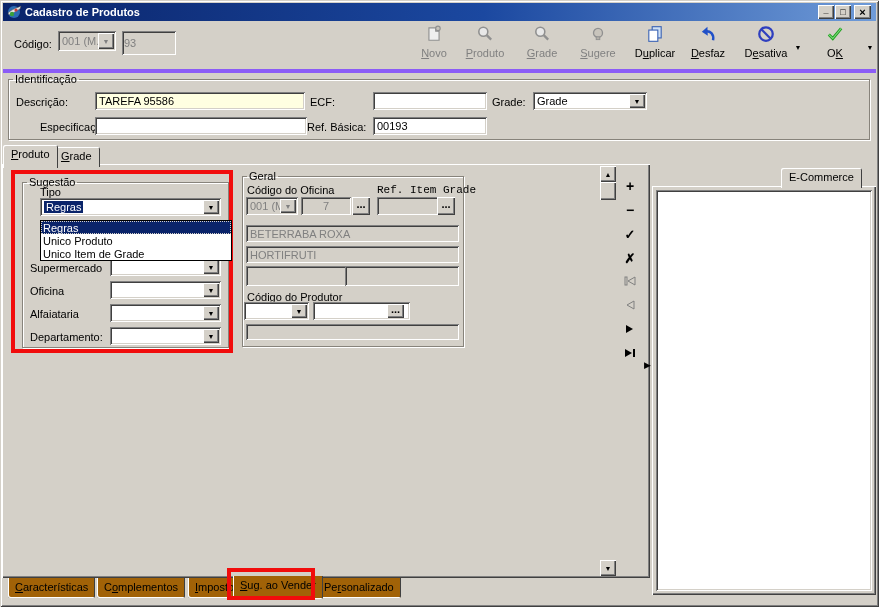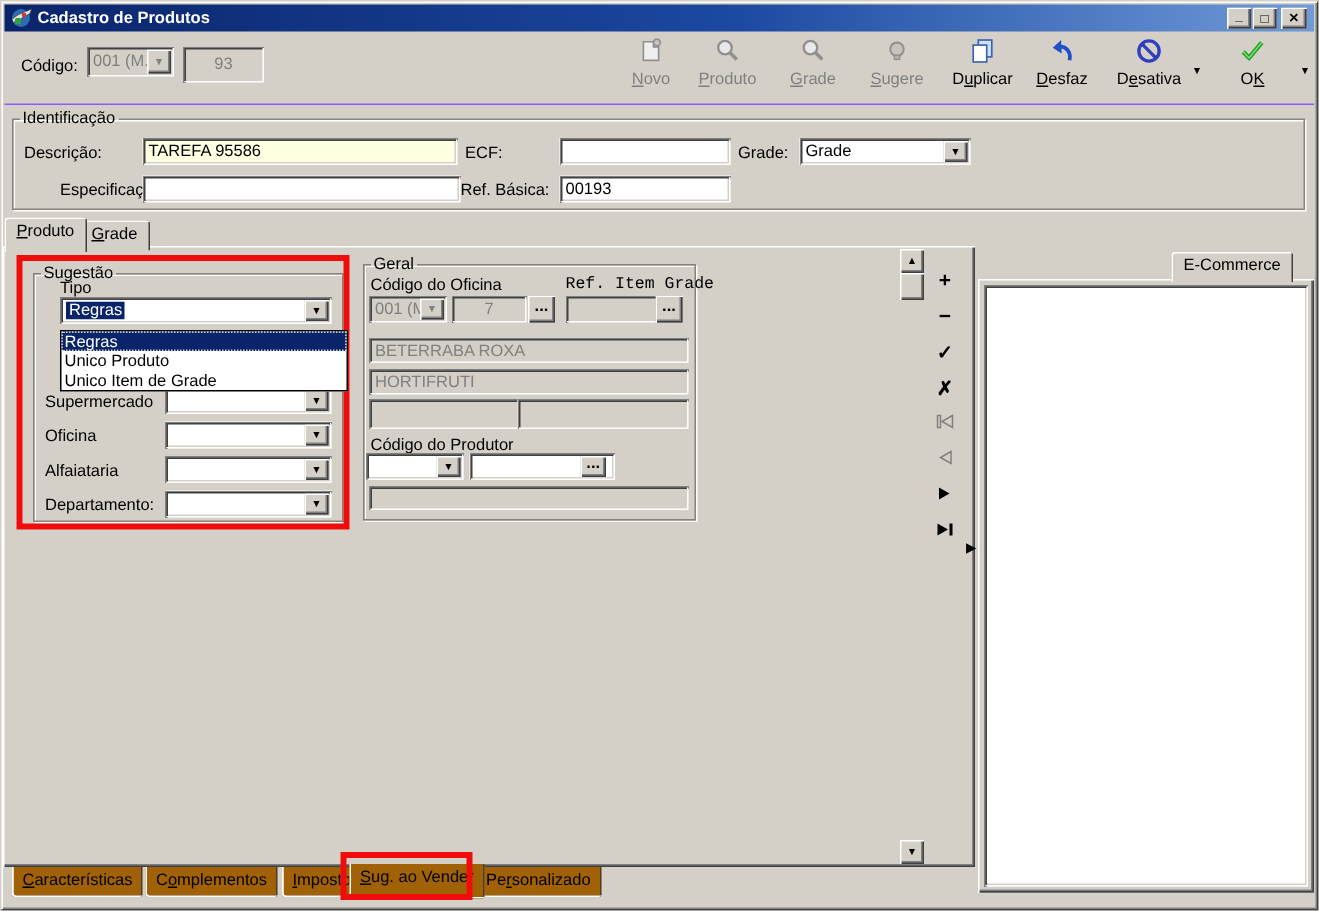--- a/index.html
+++ b/index.html
@@ -78,29 +78,29 @@
         <span style="margin-top:-4px;">_</span>
       </span>
     <span class="wbtn btn3d" style="left:832px;">
         <span>□</span>
       </span>
     <span class="wbtn btn3d" style="left:851px;width:17px;">
         <span style="font-size:11px;">×</span>
       </span>
   </div>
 
-  <div class="abs" style="left:3px;top:21px;width:873px;height:48px;border-bottom:1px solid #8b5cf6;">
+  <div class="abs" style="left:3px;top:21px;width:873px;height:48px;border-bottom:4px solid #8b5cf6;">
     <span class="lbl" style="left:11px;top:17px;">Código:</span>
     <div class="combo dis2" style="left:55px;top:10px;width:58px;height:20px;">
       <span class="cval">001 (M.</span>
       <span class="cbtn btn3d">
           <span class="arr7" style="color:#808080;">▼</span>
         </span>
     </div>
-    <div class="sunken dis" style="position:absolute;left:119px;top:10px;width:50px;height:20px;justify-content:center;padding:2px;">
+    <div class="sunken dis" style="position:absolute;left:119px;top:10px;width:50px;height:20px;padding:2px;">
         <span>93</span>
       </div>
   </div>
 
   <div class="tbtn off" style="left:410px;width:48px;">
     <span class="ico22">
         <svg width="18" height="18" viewBox="0 0 16 16">
           <path d="M3.5 2.5 h6 l3 3 v8 h-9 z" fill="#efefef" stroke="#909090"></path>
           <path d="M9.5 2.5 v3 h3" fill="none" stroke="#909090"></path>
           <circle cx="11.5" cy="3" r="2" fill="#c8c4bc" stroke="#909090"></circle>

